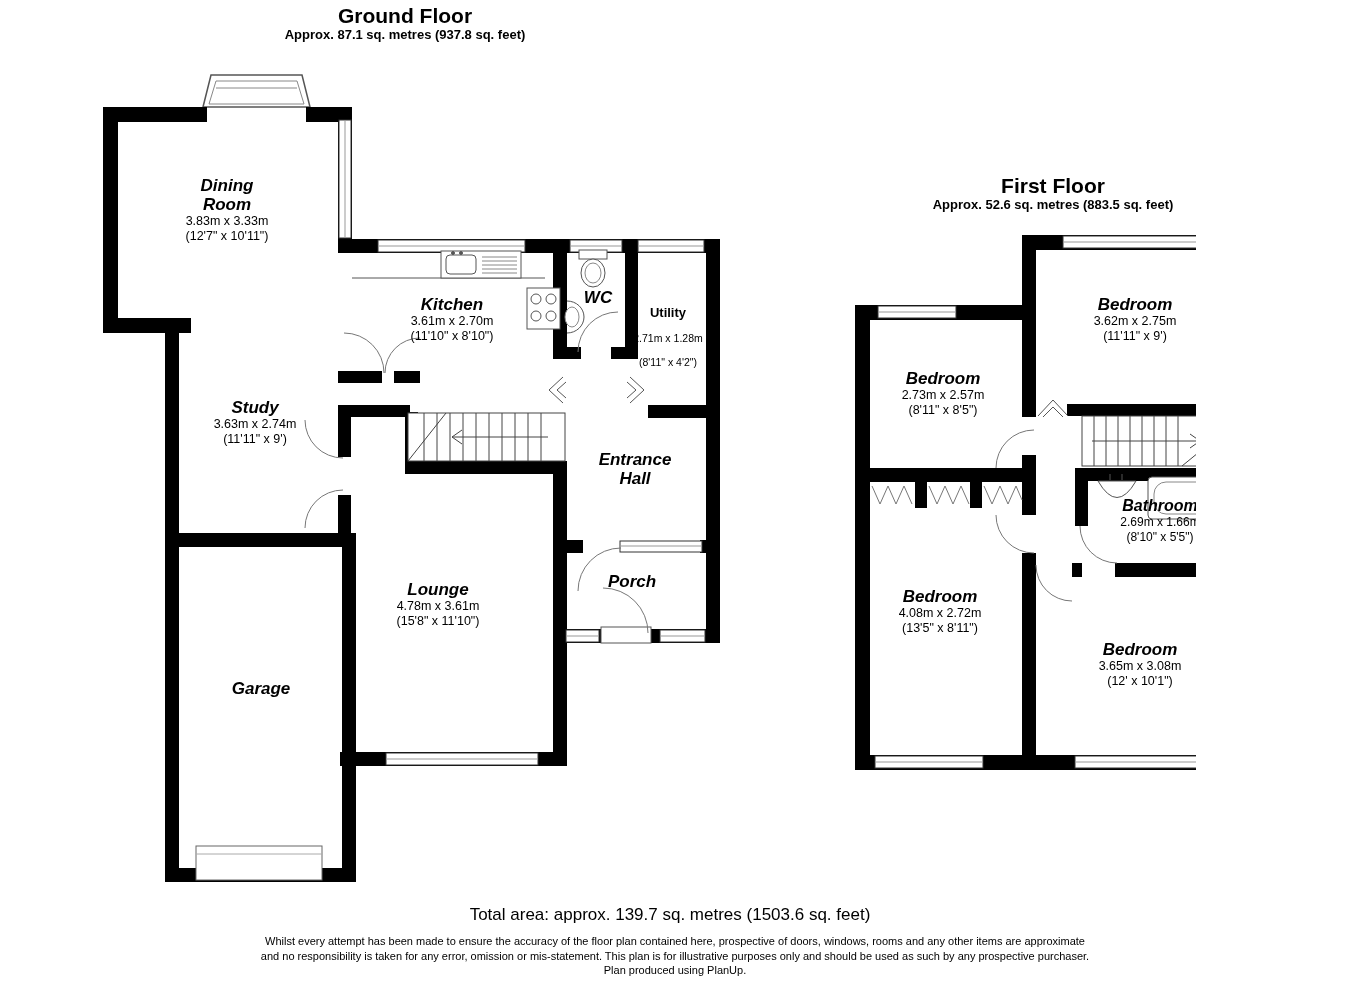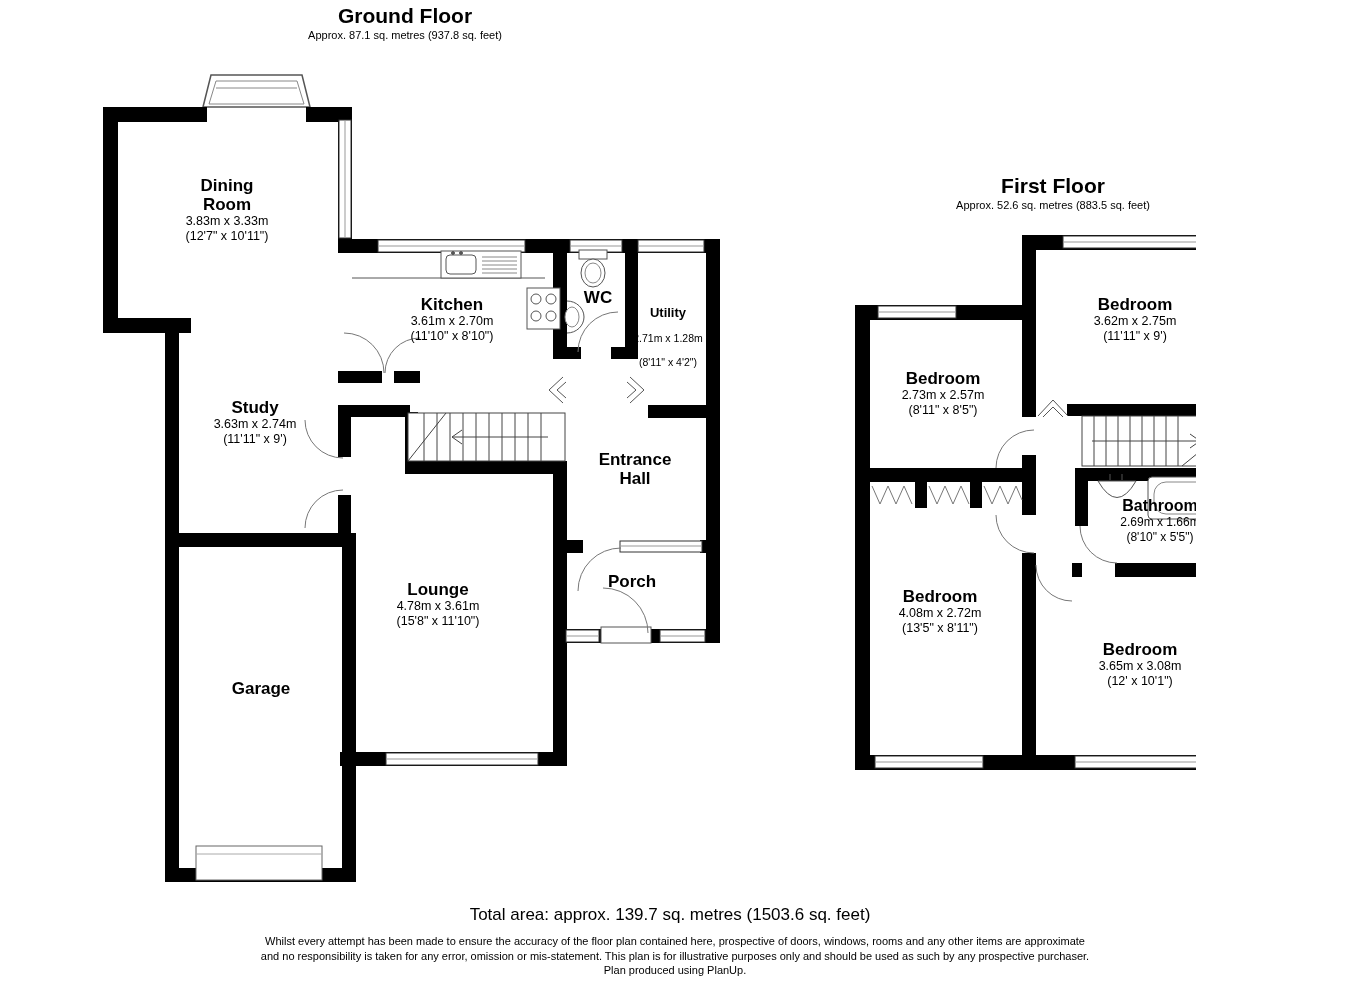--- a/index.html
+++ b/index.html
@@ -1,22 +1,22 @@
 <!DOCTYPE html>
 <html><head>
 <meta charset="utf-8">
 <style>
   html,body{margin:0;padding:0;background:#fff;}
   #canvas{position:relative;width:1196px;height:982px;background:#fff;
           font-family:"Liberation Sans",sans-serif;color:#000;overflow:hidden;}
   #plan-svg{position:absolute;left:0;top:0;}
   .label{position:absolute;transform:translateX(-50%);text-align:center;white-space:nowrap;color:#000;}
   .h1{display:block;font-size:21px;font-weight:bold;line-height:23px;}
-  .sub{display:block;font-size:11px;line-height:14px;margin-top:1px;}
-  .rn{display:block;font-size:17px;font-weight:bold;line-height:19px;}
+  .sub{display:block;font-size:13px;line-height:14px;margin-top:1px;font-weight:bold;}
+  .rn{display:block;font-size:17px;font-weight:bold;line-height:19px;font-style:italic;}
   .rd{display:block;font-size:12.5px;line-height:15px;}
   .rn-s{display:block;font-size:13px;font-weight:bold;line-height:14px;text-align:center;}
   .rd-s{display:block;font-size:10.5px;line-height:12px;margin-top:12px;}
   .total{display:block;font-size:17px;line-height:20px;}
   .disc{display:block;font-size:11px;line-height:14.5px;}
 </style>
 </head>
 <body>
 
 <div id="canvas">

